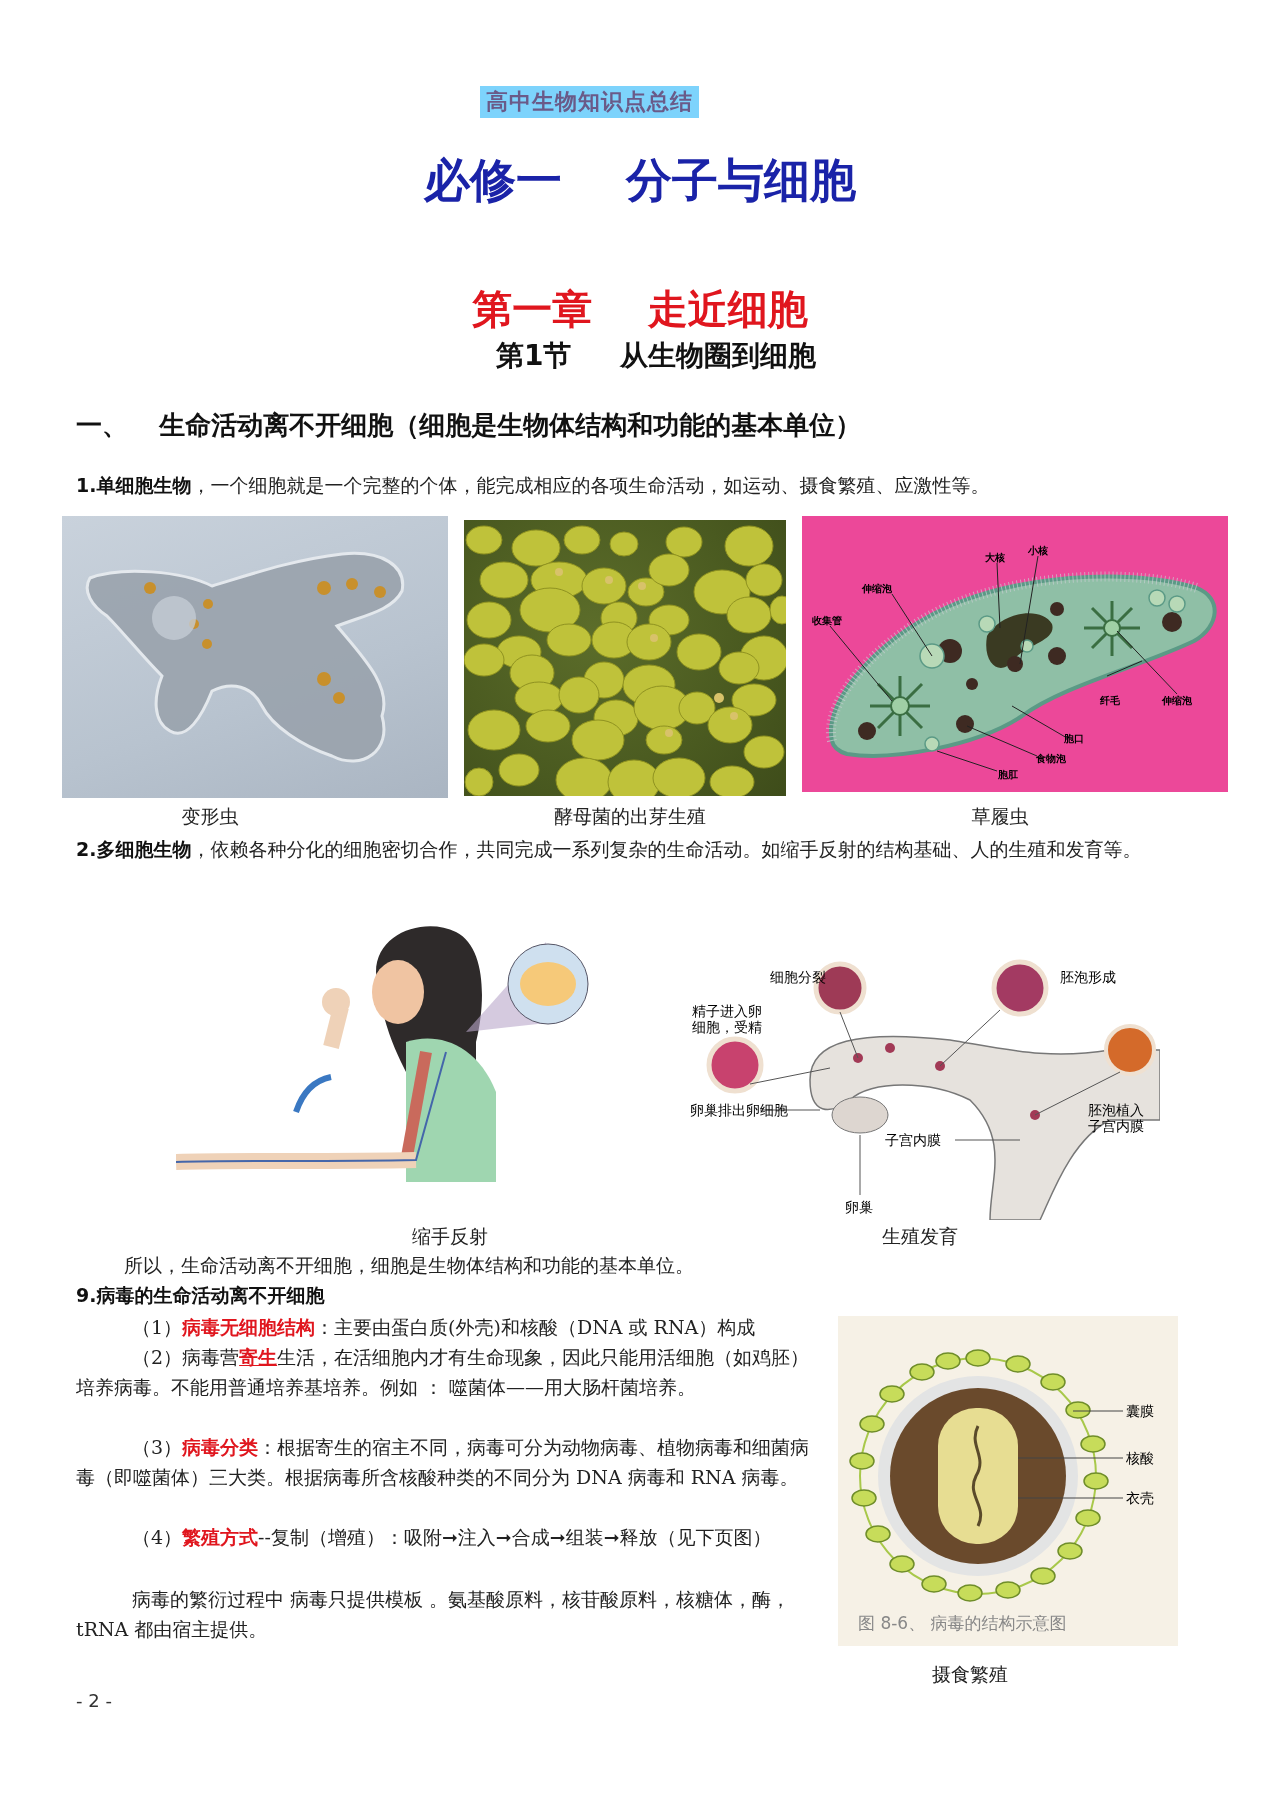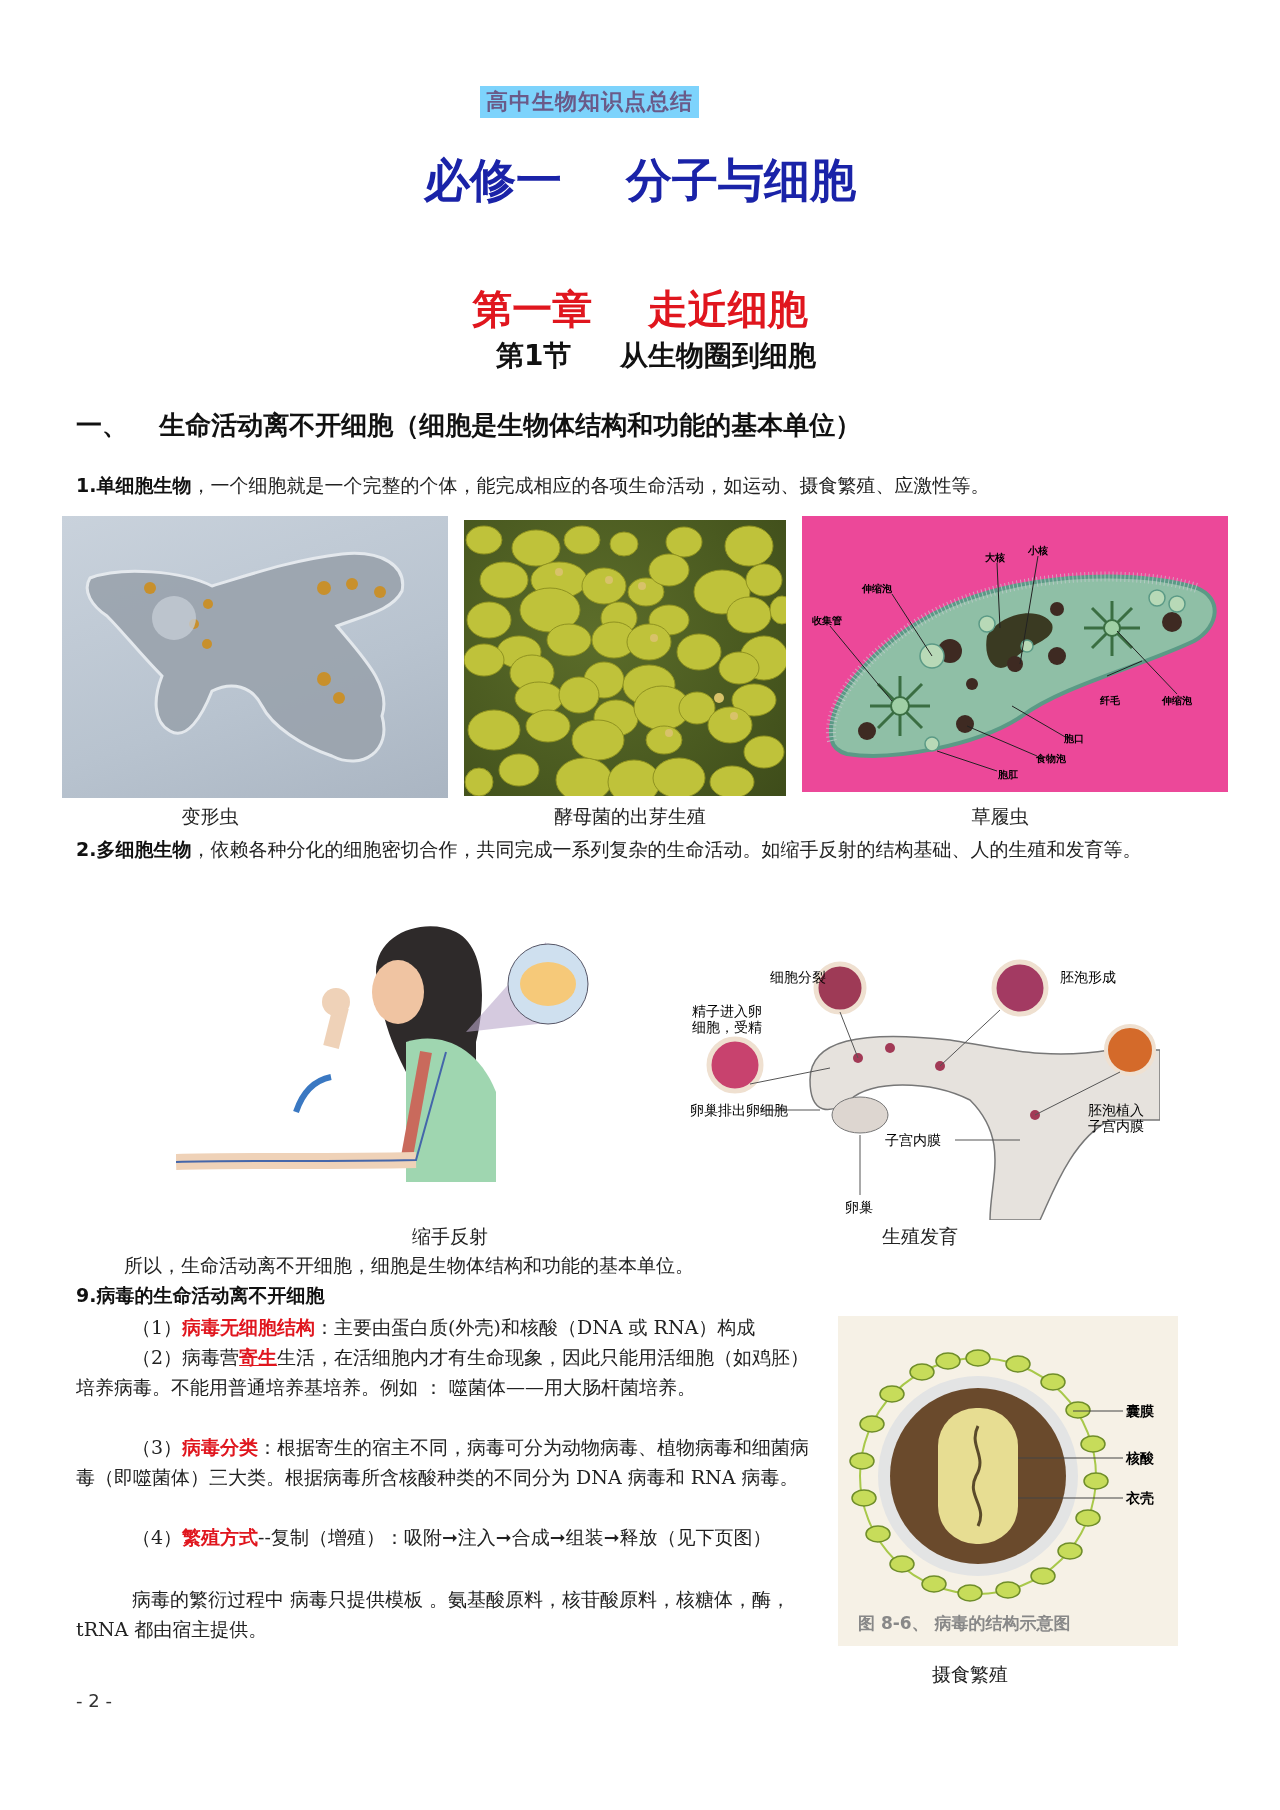--- a/index.html
+++ b/index.html
@@ -21,21 +21,21 @@
 
   .caption { font-size: 19px; line-height: 28px; color: #222; text-align: center; }
 
   
   .img { overflow: hidden; }
   .amoeba { left: 62px; top: 516px; width: 386px; height: 282px; background: linear-gradient(160deg, #c9d2dc 0%, #b8c3cf 60%, #aab5c2 100%); }
   .yeast { left: 464px; top: 520px; width: 322px; height: 276px; background: radial-gradient(circle at 40% 40%, #5c6d2a 0%, #4a5a20 60%, #3e4c1a 100%); }
   .paramecium { left: 802px; top: 516px; width: 426px; height: 276px; background: #ec4899; }
   .reflex { left: 176px; top: 912px; width: 460px; height: 270px; background: #ffffff; }
   .repro { left: 690px; top: 940px; width: 470px; height: 280px; background: #ffffff; }
-  .virus { left: 838px; top: 1316px; width: 340px; height: 330px; background: #f6f1e6; font-weight: bold; }
+  .virus { left: 838px; top: 1316px; width: 340px; height: 330px; background: #f6f1e6; }
 
   .footer { left: 76px; top: 1690px; font-size: 18px; color: #333; font-family: "DejaVu Sans", sans-serif; }
   .diagram-label { font-family: "DejaVu Sans", sans-serif; font-size: 14px; color: #222; white-space: pre; line-height: 17px; }
   .tiny-label { font-family: "DejaVu Sans", sans-serif; font-size: 10px; color: #222; font-weight: bold; }
 </style>
 </head>
 <body>
 
 <div class="abs banner">高中生物知识点总结</div>
 <div class="abs module-title">必修一    分子与细胞</div>

